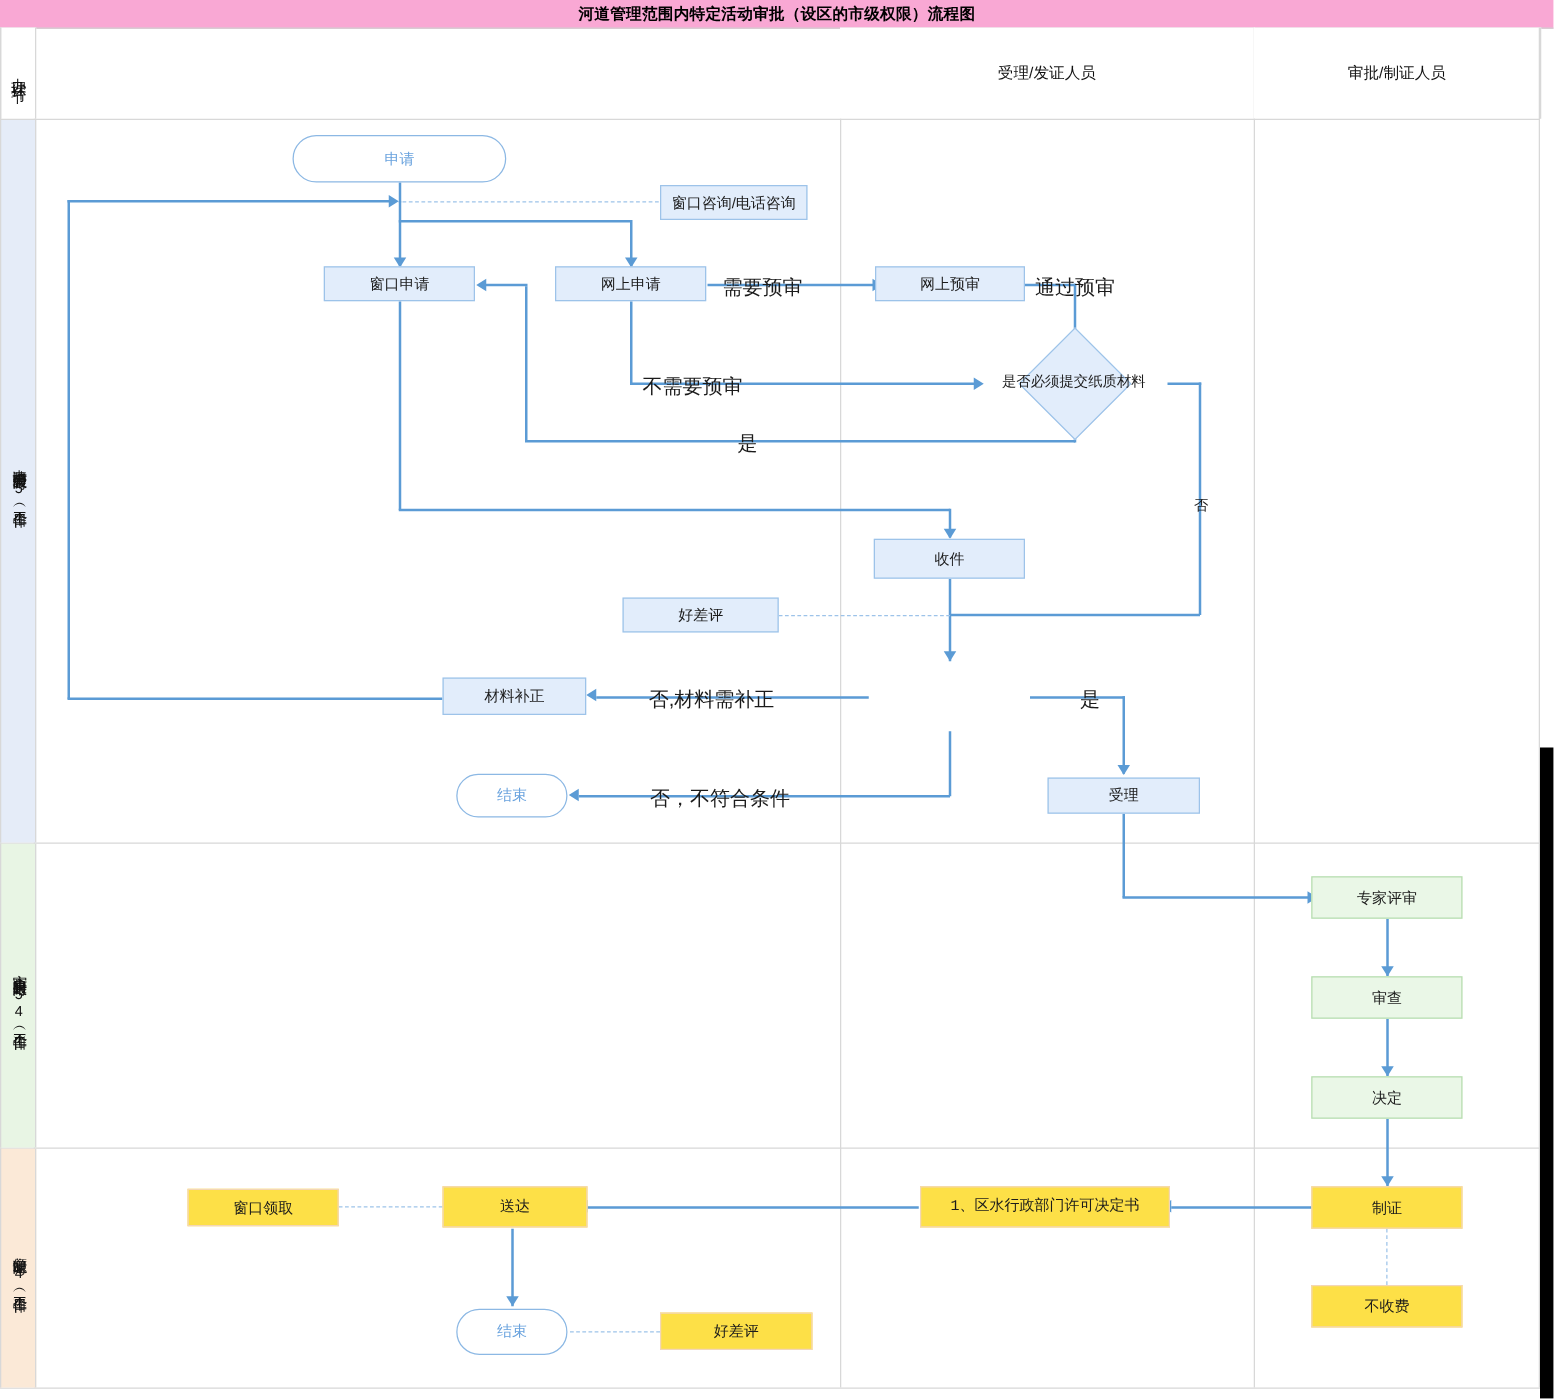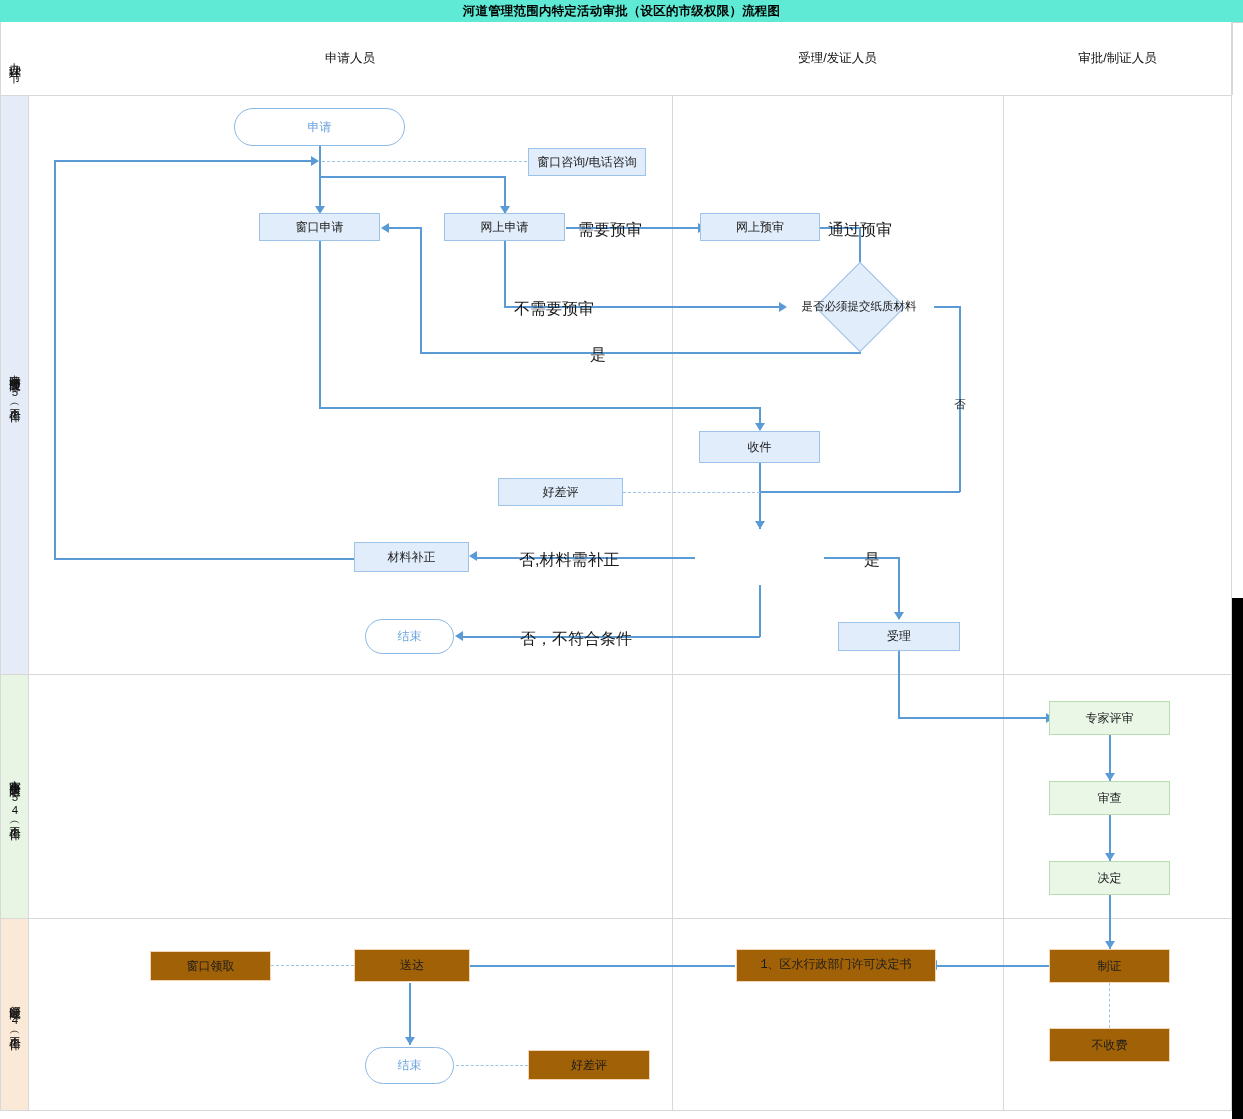--- a/index.html
+++ b/index.html
@@ -1,21 +1,21 @@
 <!DOCTYPE html>
 <html><head>
 <meta charset="utf-8">
 <style>
   html,body{margin:0;padding:0;background:#fff;}
   body{font-family:"Liberation Sans","DejaVu Sans",sans-serif;}
   #page{position:relative;width:1243px;height:1119px;overflow:hidden;background:#fff;}
 
   
   .title-bar{position:absolute;left:0;top:0;width:1243px;height:22px;
-    border-bottom:1px solid #d0d0d0;background:#5eead4;
+    border-bottom:1px solid #d0d0d0;background:#f9a8d4;
     display:flex;align-items:center;justify-content:center;
     font-size:12.5px;font-weight:bold;color:#000;letter-spacing:.2px;}
 
   .hdr-row{position:absolute;left:0;top:22px;width:1243px;height:73px;}
   .hdr-cell{position:absolute;top:0;height:73px;border-right:1px solid #d8d8d8;
     display:flex;align-items:center;justify-content:center;
     font-size:12.5px;color:#111;background:#fff;}
   .hdr-cell.stage{left:0;width:27px;border-left:1px solid #d8d8d8;
     writing-mode:vertical-rl;text-orientation:upright;letter-spacing:3px;font-size:12px;}
 
@@ -29,21 +29,21 @@
     font-size:11.5px;line-height:15px;color:#111;text-align:center;letter-spacing:1px;}
 
   .black-strip{position:absolute;background:#000;}
 
   
   .node{position:absolute;box-sizing:border-box;display:flex;align-items:center;
     justify-content:center;text-align:center;font-size:12px;color:#1b1b1b;
     line-height:15px;z-index:5;}
   .n-blue{background:#e2edfb;border:1px solid #9dc3e9;}
   .n-green{background:#eaf7e7;border:1px solid #b7ddb0;}
-  .n-orange{background:#a16207;border:1px solid #f3d6b6;}
+  .n-orange{background:#fde047;border:1px solid #f3d6b6;}
   .n-term{background:#fff;border:1px solid #8cb8e4;border-radius:20px;color:#6aa3de;}
   .n-diamond{background:transparent;border:none;}
   .diamond-shape{position:absolute;left:0;top:0;width:100%;height:100%;
     background:#e2edfb;border:1px solid #9dc3e9;
     transform:rotate(45deg);transform-origin:center;}
   .diamond-text{position:relative;z-index:2;font-size:11.5px;line-height:14px;}
 
   
   .ln{position:absolute;background:#5b9bd5;z-index:2;}
   .lnh{height:1.6px;}
@@ -60,21 +60,20 @@
 </style>
 </head>
 <body>
 
 <div id="page">
 
   <div class="title-bar">河道管理范围内特定活动审批（设区的市级权限）流程图</div>
 
   <div class="hdr-row">
     <div class="hdr-cell stage">办理环节</div>
-    <div class="hdr-cell" style="left:28px;width:644px;">申请人员</div>
     <div class="hdr-cell" style="left:672px;width:331px;">受理/发证人员</div>
     <div class="hdr-cell" style="left:1003px;width:229px;">审批/制证人员</div>
   </div>
 
   <div class="grid-line-h" style="left:0;top:95px;width:1232px;"></div>
   <div class="grid-line-h" style="left:0;top:674px;width:1232px;"></div>
   <div class="grid-line-h" style="left:0;top:918px;width:1232px;"></div>
   <div class="grid-line-h" style="left:0;top:1110px;width:1232px;"></div>
 
   <div class="grid-line-v" style="left:27px;top:95px;height:1015px;"></div>

